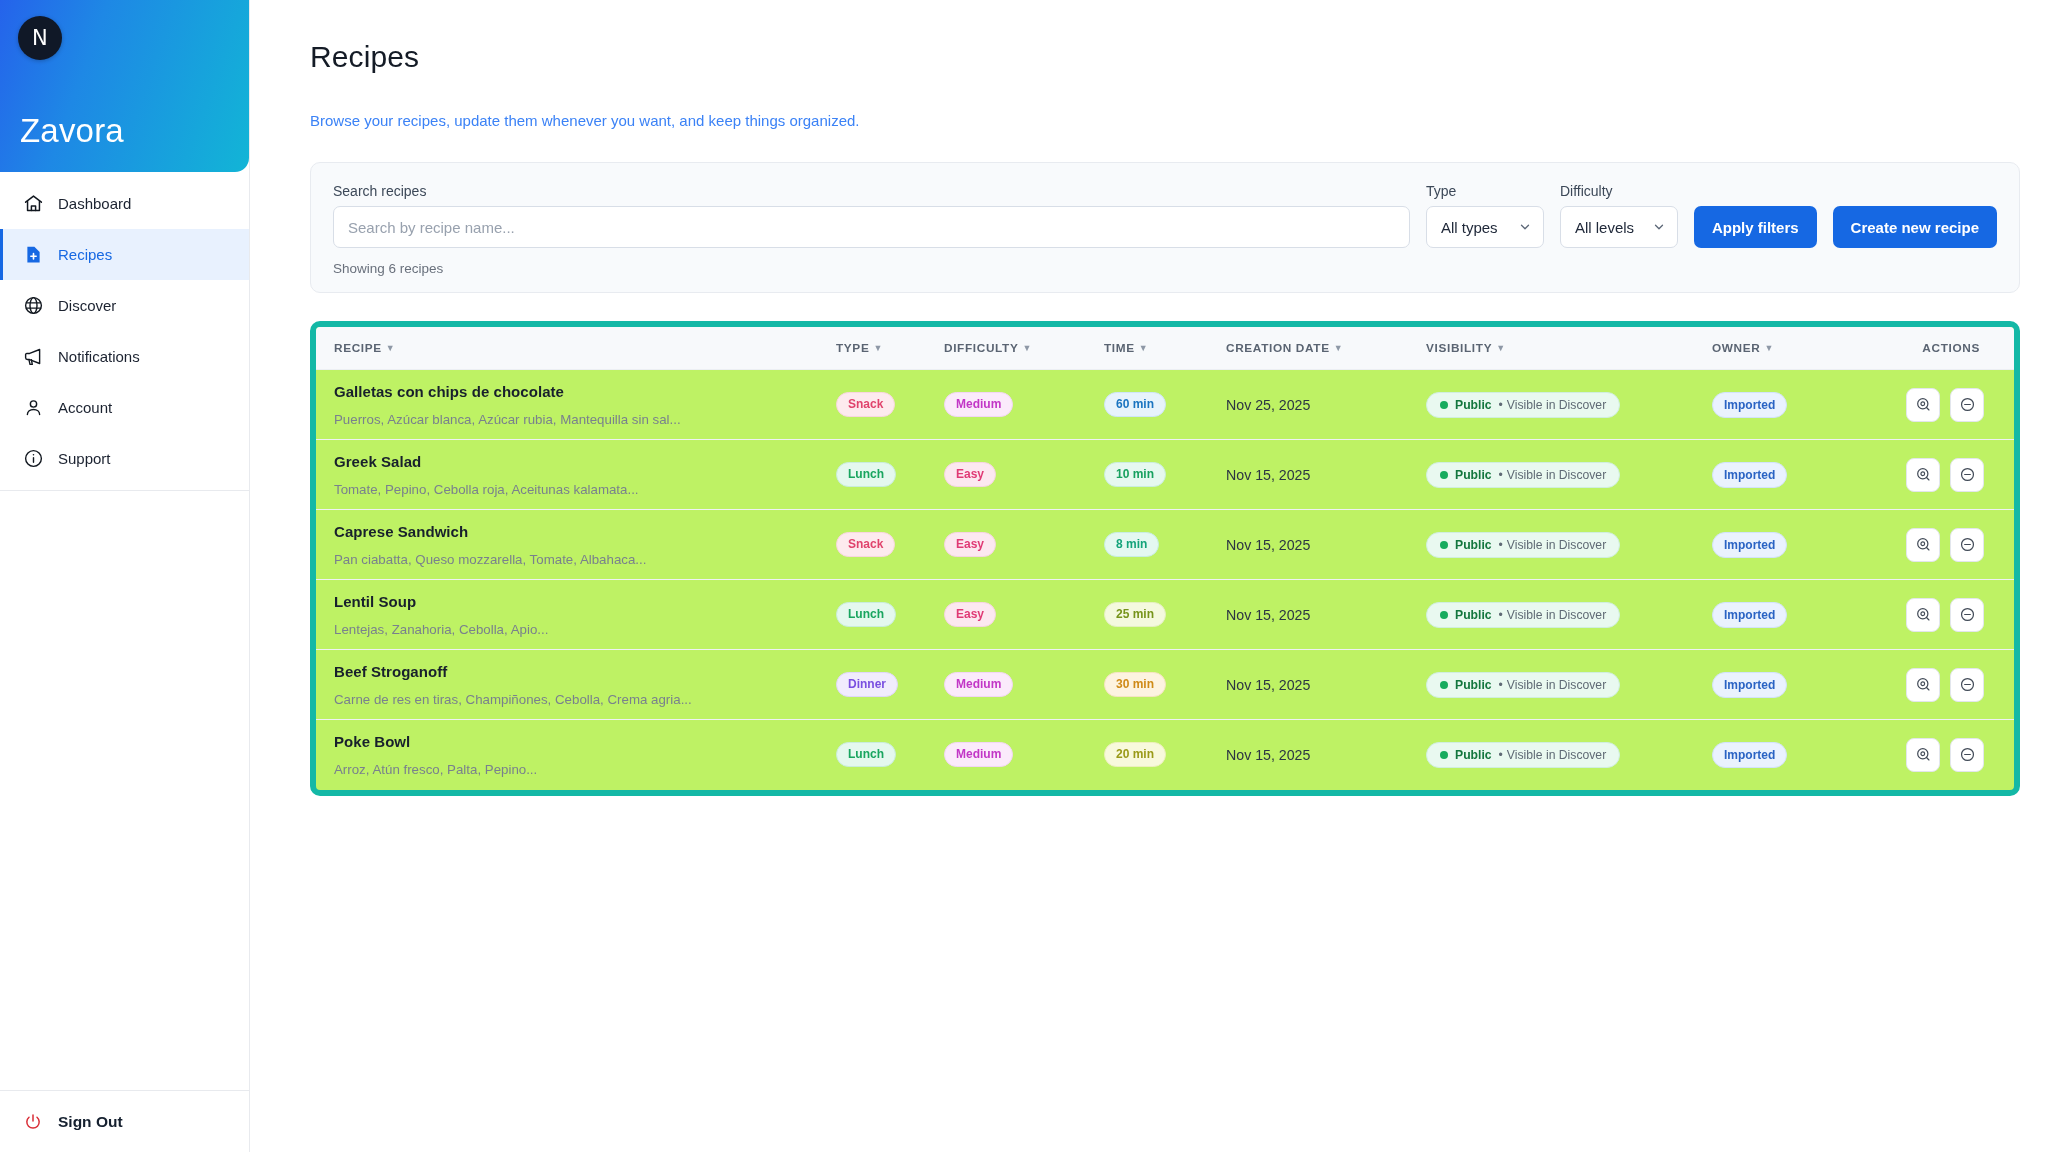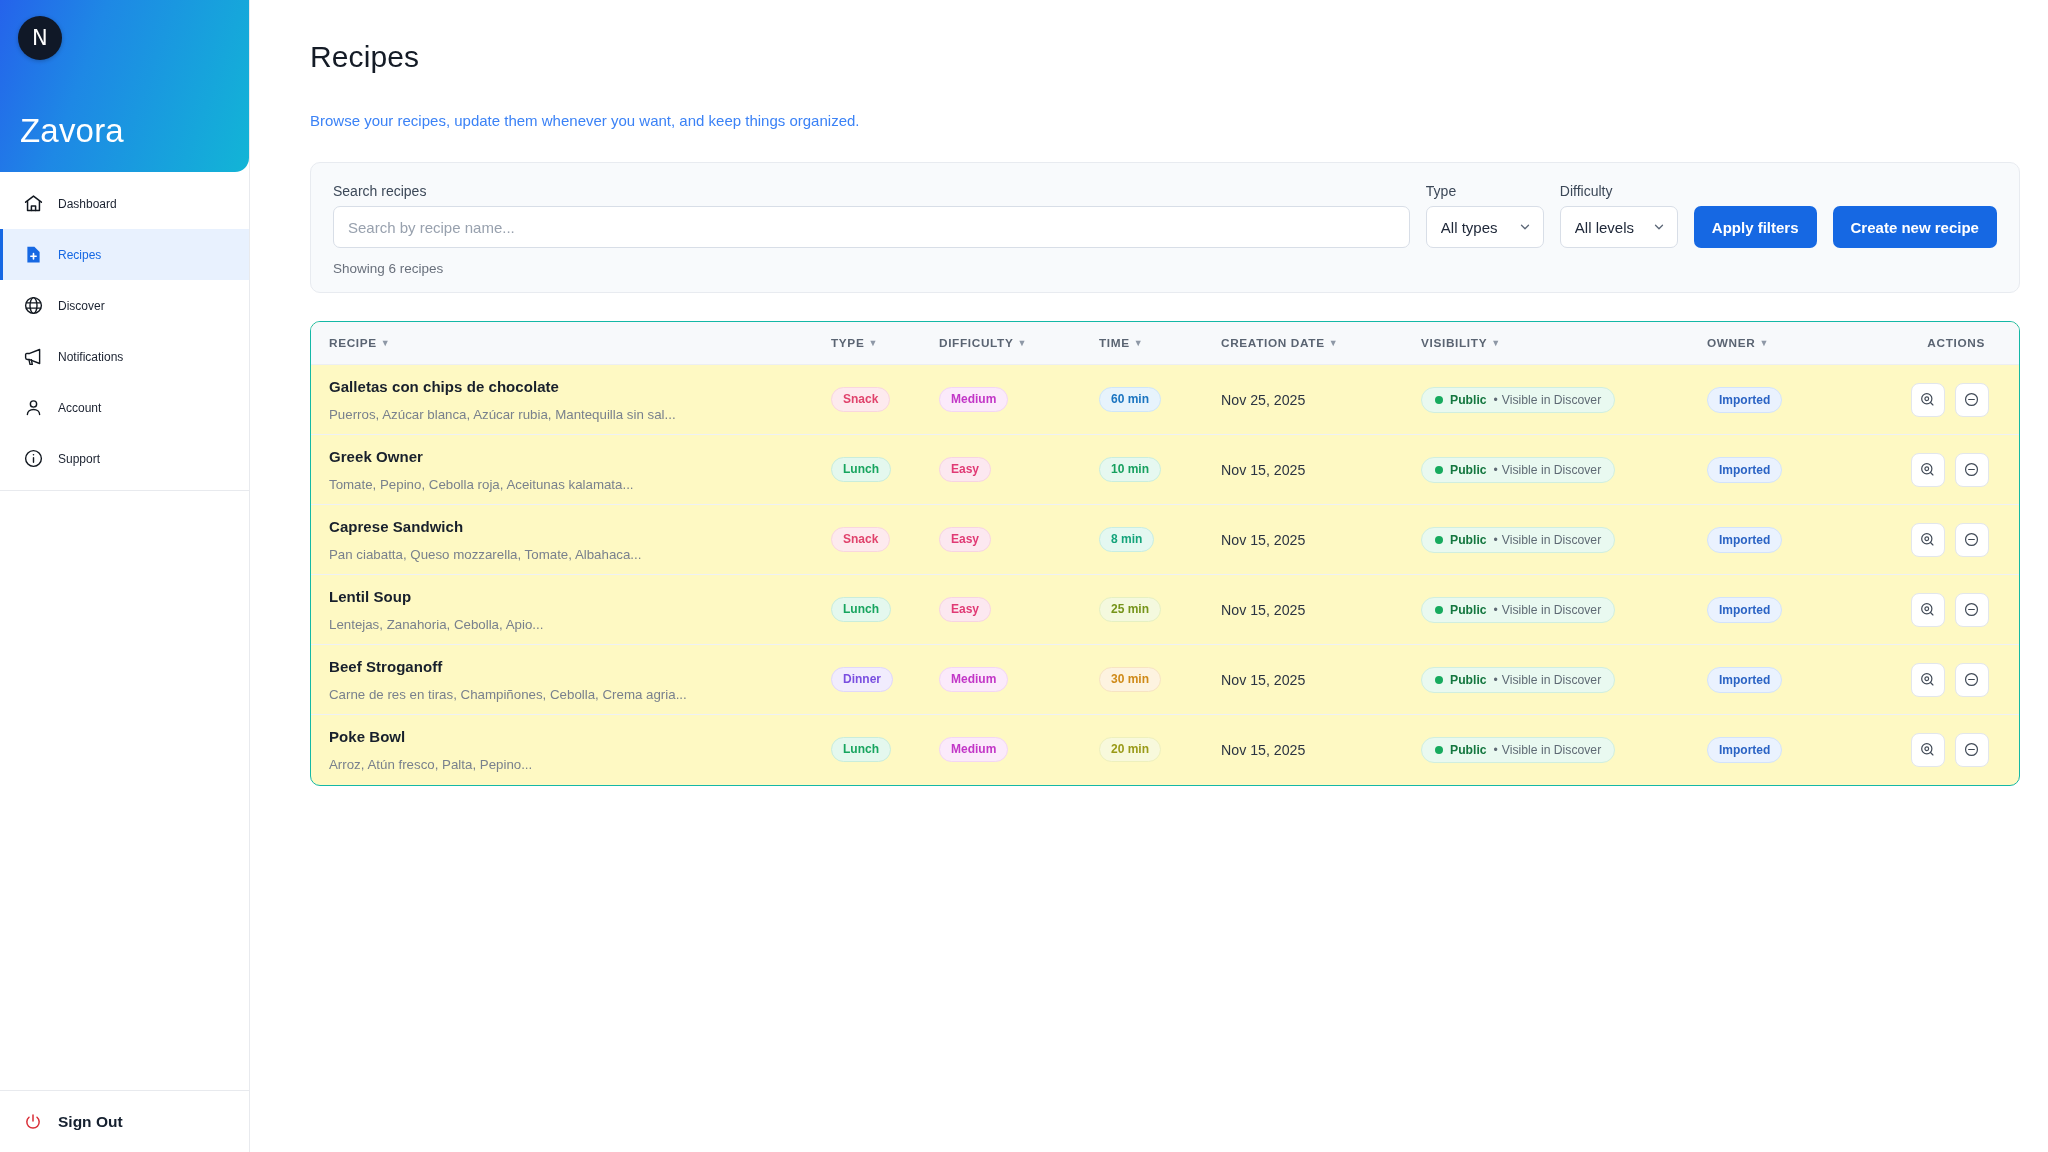--- a/index.html
+++ b/index.html
@@ -43,21 +43,21 @@
   }
   .brand-name {
     position: absolute; left: 20px; bottom: 22px;
     color: #ffffff; font-size: 33px; font-weight: 400;
     letter-spacing: .2px;
   }
   .nav { padding-top: 6px; }
   .nav-item {
     display: flex; align-items: center; gap: 14px;
     height: 51px; padding: 0 22px;
-    color: #1b2230; font-size: 12px;
+    color: #1b2230; font-size: 15px;
     cursor: pointer;
     position: relative;
   }
   .nav-item.active { background: #e8f1fe; color: #1668e3; }
   .nav-item.active::before {
     content: ""; position: absolute; left: 0; top: 0; bottom: 0;
     width: 3px; background: #1668e3;
   }
   .nav-icon { width: 22px; height: 22px; display: flex; align-items: center; justify-content: center; flex: 0 0 22px; }
   .nav-icon svg { display: block; }
@@ -119,23 +119,23 @@
     background: #1668e3; color: #ffffff;
     font-size: 15px; font-weight: 600; font-family: inherit;
     padding: 0 18px; cursor: pointer; white-space: nowrap;
   }
   .btn.ghost { background: #1668e3; }
   .showing { margin-top: 13px; font-size: 13.5px; color: #69707c; }
 
   
   .table-card {
     margin-top: 28px;
-    border: 1px solid #14b8a6;
+    border: 6px solid #14b8a6;
     border-radius: 10px;
-    background: #fef9c3;
+    background: #bef264;
     overflow: hidden;
   }
   table { width: 100%; border-collapse: collapse; table-layout: fixed; }
   thead th {
     background: #f7f9fb;
     text-align: left;
     font-size: 11.8px; font-weight: 700; letter-spacing: .65px;
     color: #5a6472; text-transform: uppercase;
     padding: 14px 0 14px 0;
     border-bottom: 1px solid #eceff3;
@@ -390,21 +390,21 @@
                       <circle cx="12" cy="12" r="8.4"></circle>
                       <path d="M8 12h8"></path>
                     </svg>
         </button>
       </span>
     </td>
   </tr>
 
   <tr>
     <td class="t-recipe">
-      <div class="r-name">Greek Owner</div>
+      <div class="r-name">Greek Salad</div>
       <div class="r-ings">Tomate, Pepino, Cebolla roja, Aceitunas kalamata...</div>
     </td>
     <td><span class="pill pill-lunch">Lunch</span></td>
     <td><span class="pill pill-easy">Easy</span></td>
     <td><span class="pill pill-time-green">10 min</span></td>
     <td><span class="r-date">Nov 15, 2025</span></td>
     <td>
       <span class="vis-pill">
         <span class="vis-dot"></span>
         <span class="vis-label">Public</span>

